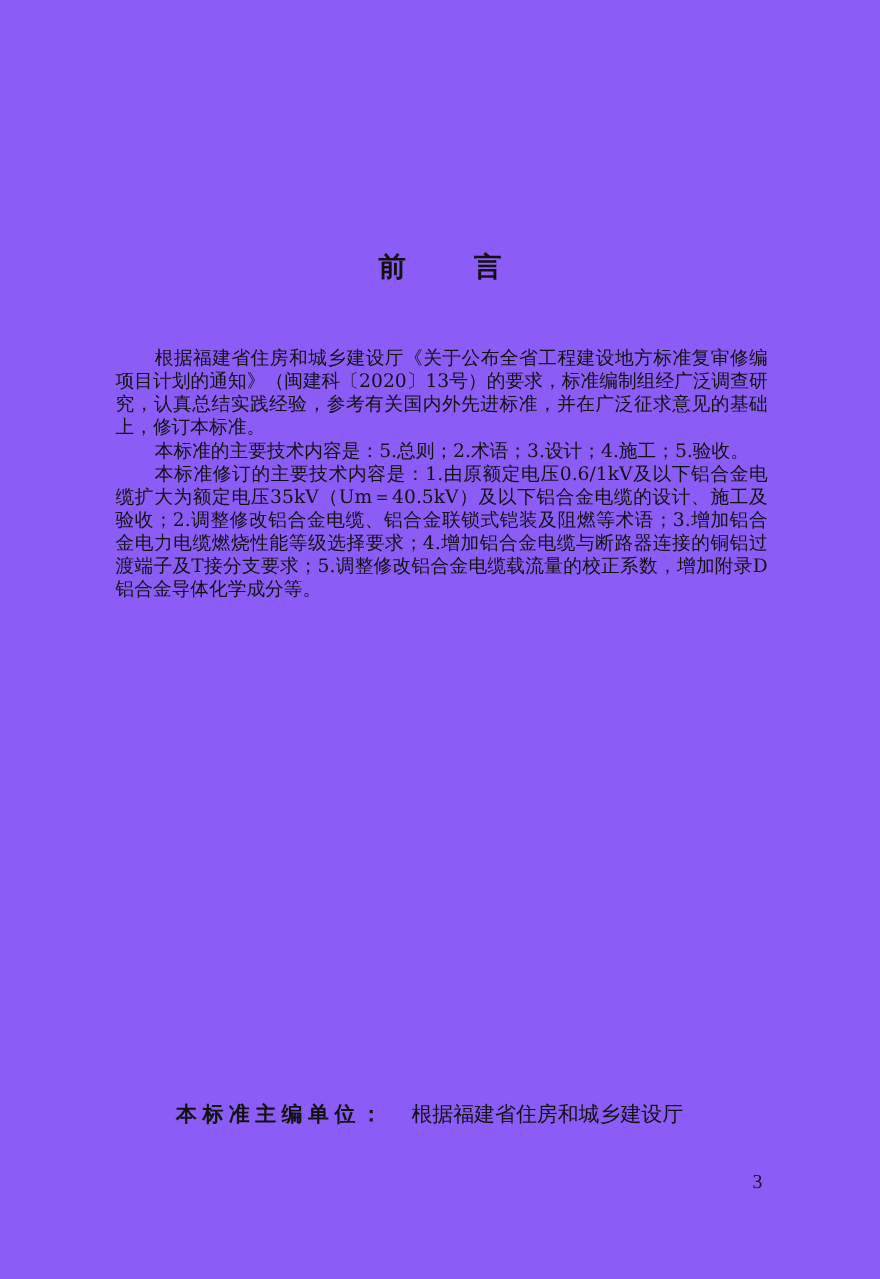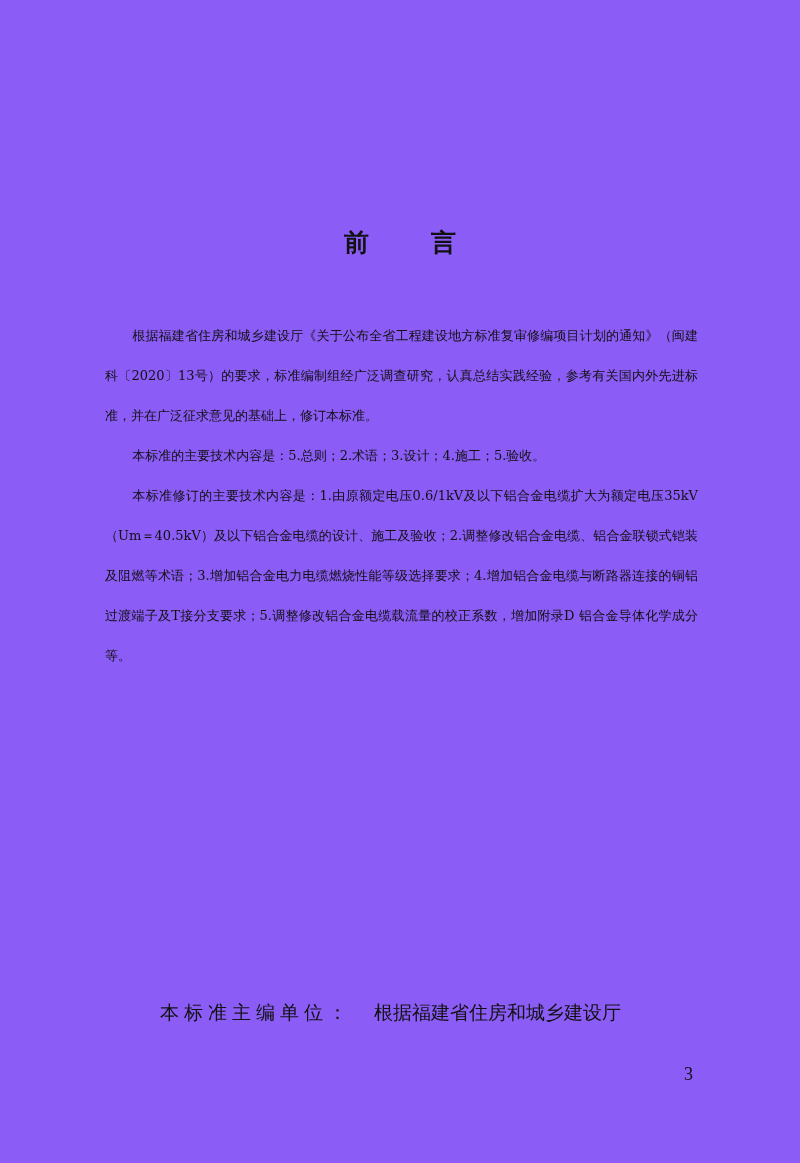--- a/index.html
+++ b/index.html
@@ -5,25 +5,25 @@
   html, body { margin: 0; padding: 0; background: #ffffff; }
   body { width: 800px; height: 1163px; position: relative; overflow: hidden;
          font-family: "DejaVu Serif", "Liberation Serif", serif; color: #111111; }
   .page { position: absolute; left: 0; top: 0; width: 800px; height: 1163px; background: #8b5cf6; }
   .title { position: absolute; top: 226px; left: 0; width: 800px; text-align: center;
            font-family: "DejaVu Sans", "Liberation Sans", sans-serif; font-weight: bold;
            font-size: 25px; letter-spacing: 0; }
   .title span { display: inline-block; }
   .title .gap { display: inline-block; width: 62px; }
   .body { position: absolute; left: 105px; top: 316px; width: 593px; }
-  .para { margin: 0; font-size: 13px; line-height: 40px; text-indent: 2.1em;
+  .para { margin: 0; font-size: 17px; line-height: 21px; text-indent: 2.1em;
           text-align: justify; text-justify: inter-character; word-break: break-all; }
   .editor { position: absolute; top: 1000px; left: 160px; width: 540px; font-size: 19px;
             white-space: nowrap; }
-  .editor .label { letter-spacing: 5px; }
+  .editor .label { letter-spacing: 5px; font-weight: bold; }
   .editor .sep { display: inline-block; width: 22px; }
   .pagenum { position: absolute; left: 684px; top: 1064px; font-size: 18px;
              font-family: "Liberation Serif", serif; }
 </style>
 </head>
 <body>
 
 <div class="page">
 
   <div class="title">

